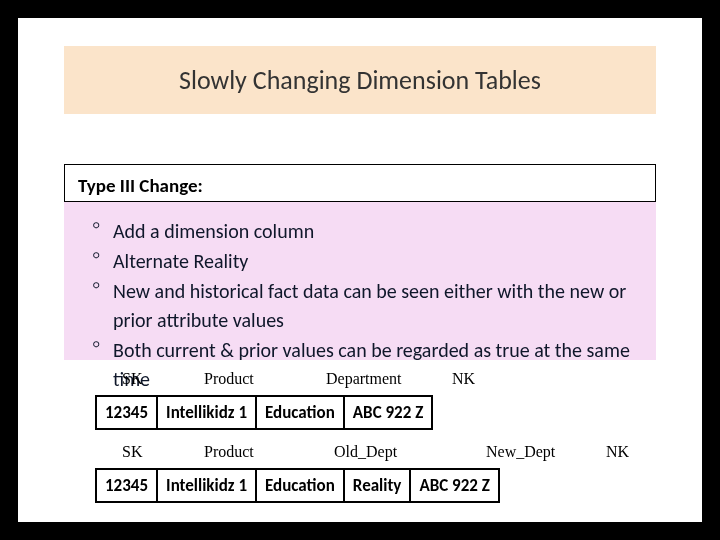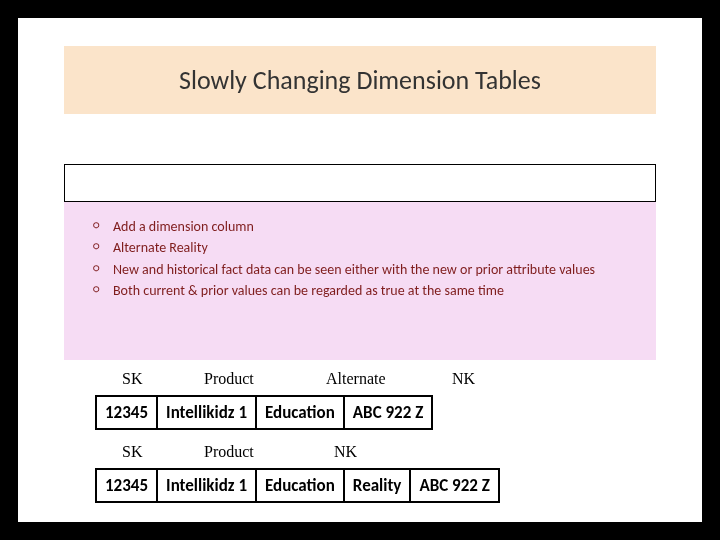--- a/index.html
+++ b/index.html
@@ -57,22 +57,22 @@
     left: 46px;
     top: 184px;
     width: 592px;
     height: 158px;
     background: #f6dcf4;
     border: 1px solid #f6dcf4;
     padding: 14px 18px 10px 28px;
   }
   .bullet-list {
     list-style: none;
-    font-size: 14px;
-    color: #7f1d1d;
+    font-size: 20px;
+    color: #0f172a;
     line-height: 1.45;
   }
   .bullet-list li {
     position: relative;
     padding-left: 20px;
     margin-bottom: 1px;
   }
   .bullet-list li::before {
     content: "○";
     position: absolute;
@@ -140,50 +140,53 @@
 </head>
 <body>
 
 <div class="slide">
 
   <div class="title-bar">
     <div class="title-text">Slowly Changing Dimension Tables</div>
   </div>
 
   <div class="pink-box"></div>
+  <div class="section-heading">Type III Change:</div>
 
   <div class="pink-body">
     <ul class="bullet-list">
       <li>Add a dimension column</li>
       <li class="italic">Alternate Reality</li>
       <li>New and historical fact data can be seen either with the new or prior attribute values</li>
       <li>Both current &amp; prior values can be regarded as true at the same time</li>
     </ul>
   </div>
 
   <div class="table1-headers">
     <span>SK</span>
     <span>Product</span>
-    <span>Alternate</span>
+    <span>Department</span>
     <span>NK</span>
   </div>
   <table class="table1">
     <tbody>
         <tr>
       <td>12345</td>
       <td>Intellikidz 1</td>
       <td>Education</td>
       <td>ABC 922 Z</td>
     </tr>
   </tbody>
     </table>
 
   <div class="table2-headers">
     <span>SK</span>
     <span>Product</span>
+    <span>Old_Dept</span>
+    <span>New_Dept</span>
     <span>NK</span>
   </div>
   <table class="table2">
     <tbody>
         <tr>
       <td>12345</td>
       <td>Intellikidz 1</td>
       <td>Education</td>
       <td>Reality</td>
       <td>ABC 922 Z</td>

